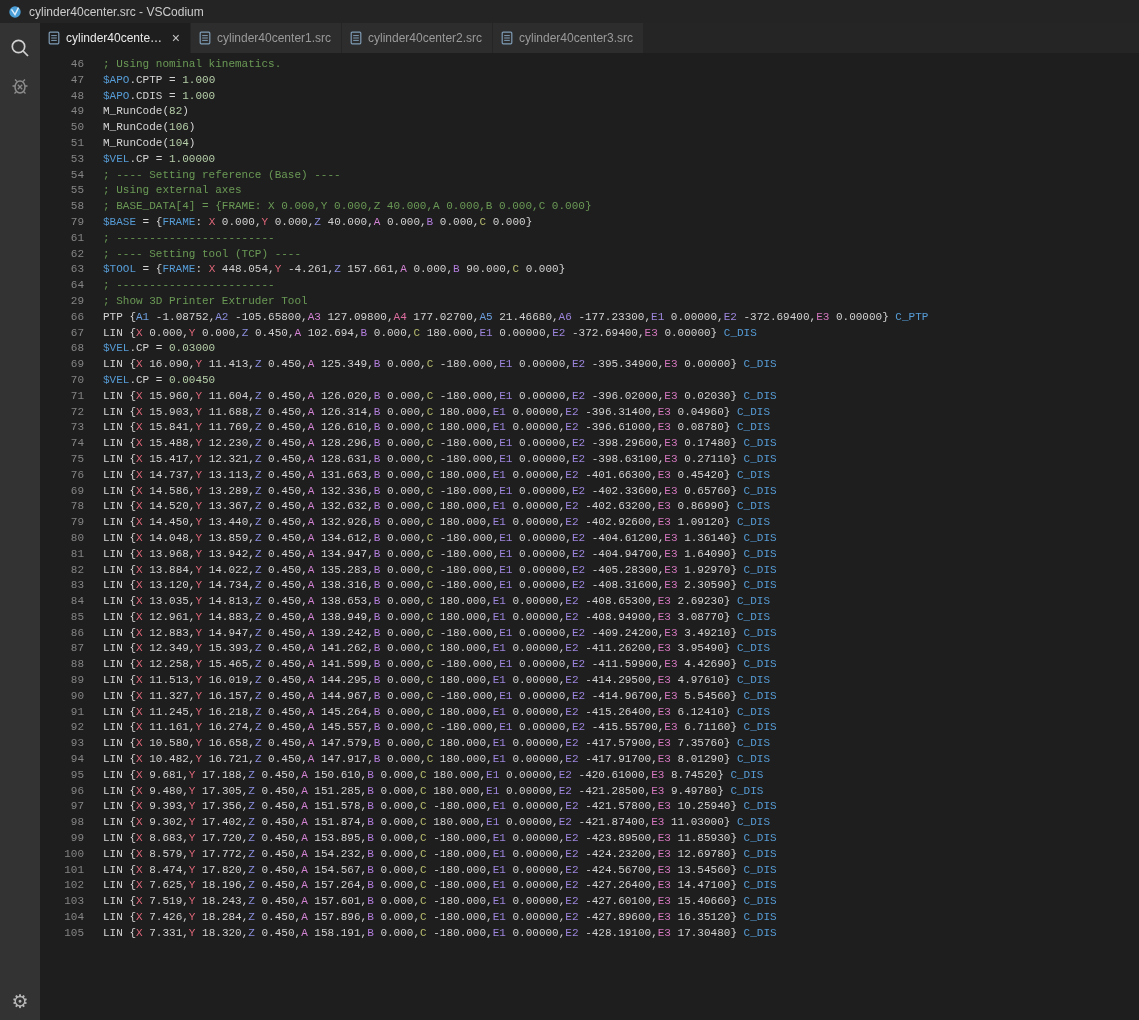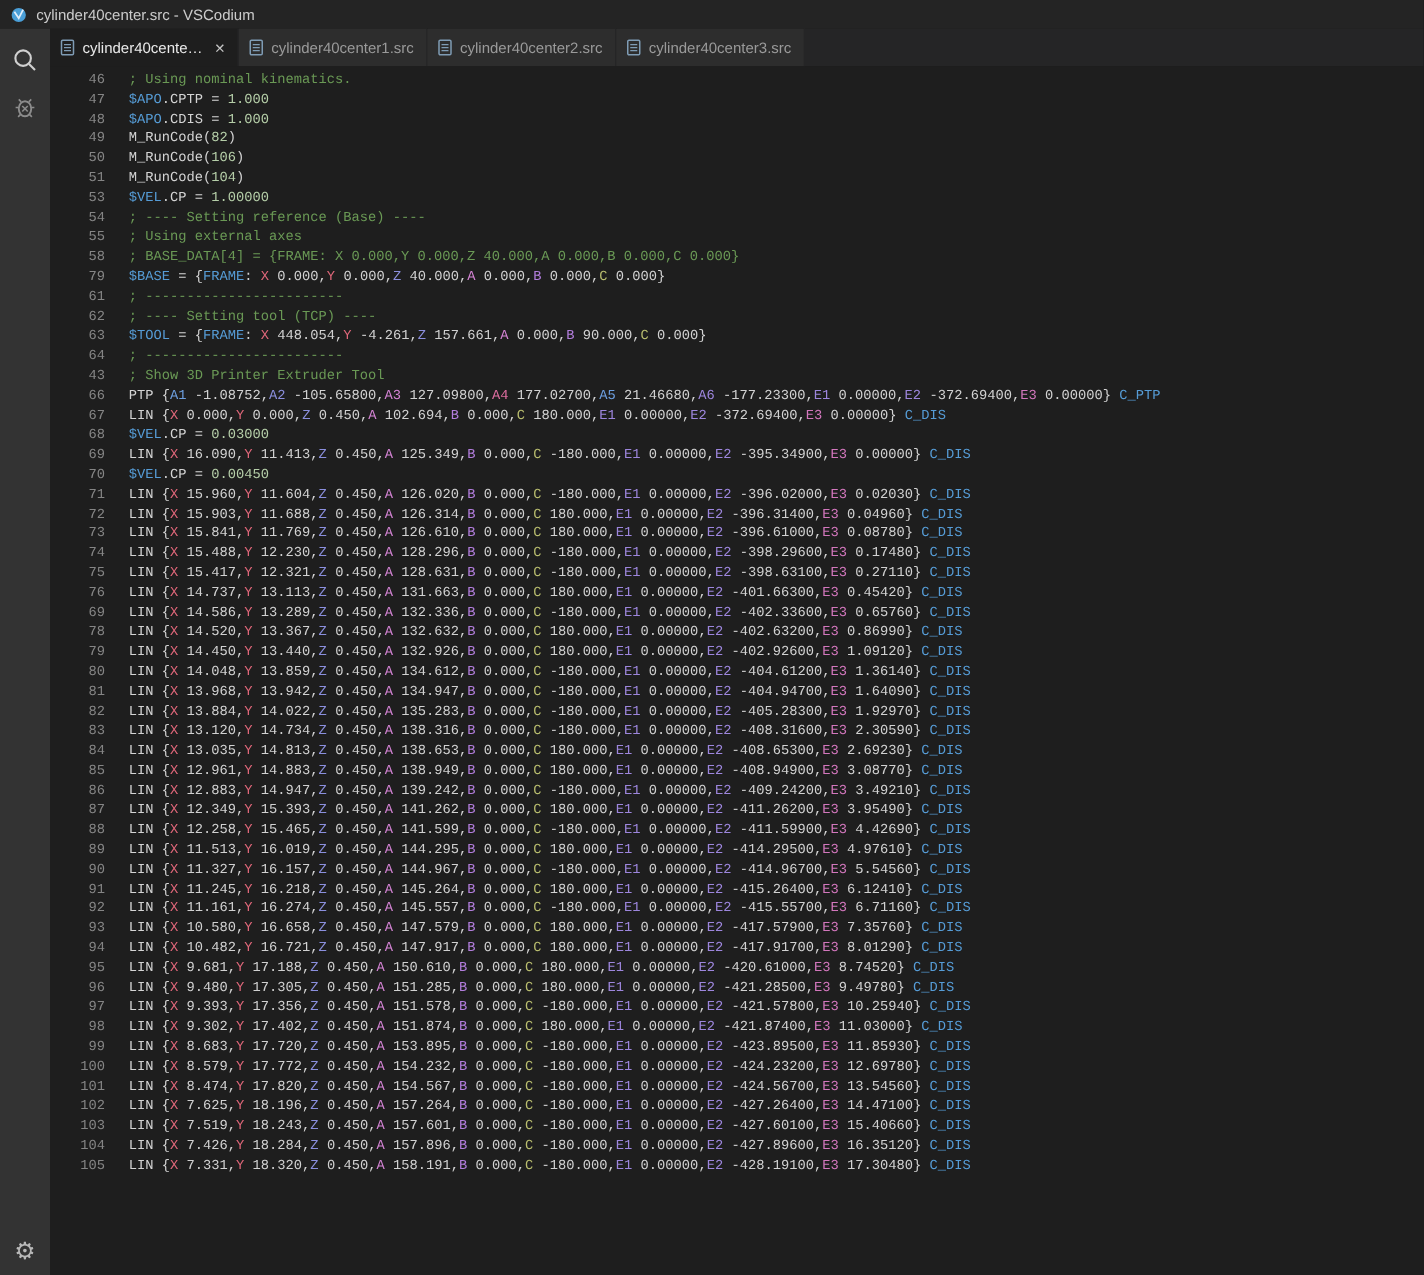--- a/index.html
+++ b/index.html
@@ -165,21 +165,21 @@
           </div>
           <div class="code-line">
             <div class="gutter">63</div>
             <div class="code-text"><span style="color: rgb(86, 156, 214);">$TOOL</span><span style="color: rgb(212, 212, 212);"> = {</span><span style="color: rgb(86, 156, 214);">FRAME</span><span style="color: rgb(212, 212, 212);">: </span><span style="color: rgb(224, 103, 122);">X</span><span style="color: rgb(212, 212, 212);"> </span><span style="color: rgb(209, 209, 209);">448.054</span><span style="color: rgb(212, 212, 212);">,</span><span style="color: rgb(224, 103, 122);">Y</span><span style="color: rgb(212, 212, 212);"> </span><span style="color: rgb(209, 209, 209);">-4.261</span><span style="color: rgb(212, 212, 212);">,</span><span style="color: rgb(139, 143, 221);">Z</span><span style="color: rgb(212, 212, 212);"> </span><span style="color: rgb(209, 209, 209);">157.661</span><span style="color: rgb(212, 212, 212);">,</span><span style="color: rgb(211, 131, 211);">A</span><span style="color: rgb(212, 212, 212);"> </span><span style="color: rgb(209, 209, 209);">0.000</span><span style="color: rgb(212, 212, 212);">,</span><span style="color: rgb(179, 126, 221);">B</span><span style="color: rgb(212, 212, 212);"> </span><span style="color: rgb(209, 209, 209);">90.000</span><span style="color: rgb(212, 212, 212);">,</span><span style="color: rgb(184, 188, 110);">C</span><span style="color: rgb(212, 212, 212);"> </span><span style="color: rgb(209, 209, 209);">0.000</span><span style="color: rgb(212, 212, 212);">}</span></div>
           </div>
           <div class="code-line">
             <div class="gutter">64</div>
             <div class="code-text"><span style="color: rgb(106, 153, 85);">; ------------------------</span></div>
           </div>
           <div class="code-line">
-            <div class="gutter">43</div>
+            <div class="gutter">29</div>
             <div class="code-text"><span style="color: rgb(106, 153, 85);">; Show 3D Printer Extruder Tool</span></div>
           </div>
           <div class="code-line">
             <div class="gutter">66</div>
             <div class="code-text"><span style="color: rgb(212, 212, 212);">PTP</span><span style="color: rgb(212, 212, 212);"> {</span><span style="color: rgb(109, 159, 223);">A1</span><span style="color: rgb(212, 212, 212);"> </span><span style="color: rgb(209, 209, 209);">-1.08752</span><span style="color: rgb(212, 212, 212);">,</span><span style="color: rgb(139, 143, 221);">A2</span><span style="color: rgb(212, 212, 212);"> </span><span style="color: rgb(209, 209, 209);">-105.65800</span><span style="color: rgb(212, 212, 212);">,</span><span style="color: rgb(211, 131, 211);">A3</span><span style="color: rgb(212, 212, 212);"> </span><span style="color: rgb(209, 209, 209);">127.09800</span><span style="color: rgb(212, 212, 212);">,</span><span style="color: rgb(221, 109, 159);">A4</span><span style="color: rgb(212, 212, 212);"> </span><span style="color: rgb(209, 209, 209);">177.02700</span><span style="color: rgb(212, 212, 212);">,</span><span style="color: rgb(109, 159, 223);">A5</span><span style="color: rgb(212, 212, 212);"> </span><span style="color: rgb(209, 209, 209);">21.46680</span><span style="color: rgb(212, 212, 212);">,</span><span style="color: rgb(157, 134, 221);">A6</span><span style="color: rgb(212, 212, 212);"> </span><span style="color: rgb(209, 209, 209);">-177.23300</span><span style="color: rgb(212, 212, 212);">,</span><span style="color: rgb(157, 134, 221);">E1</span><span style="color: rgb(212, 212, 212);"> </span><span style="color: rgb(209, 209, 209);">0.00000</span><span style="color: rgb(212, 212, 212);">,</span><span style="color: rgb(157, 134, 221);">E2</span><span style="color: rgb(212, 212, 212);"> </span><span style="color: rgb(209, 209, 209);">-372.69400</span><span style="color: rgb(212, 212, 212);">,</span><span style="color: rgb(211, 119, 189);">E3</span><span style="color: rgb(212, 212, 212);"> </span><span style="color: rgb(209, 209, 209);">0.00000</span><span style="color: rgb(212, 212, 212);">} </span><span style="color: rgb(86, 156, 214);">C_PTP</span></div>
           </div>
           <div class="code-line">
             <div class="gutter">67</div>
             <div class="code-text"><span style="color: rgb(212, 212, 212);">LIN</span><span style="color: rgb(212, 212, 212);"> {</span><span style="color: rgb(224, 103, 122);">X</span><span style="color: rgb(212, 212, 212);"> </span><span style="color: rgb(209, 209, 209);">0.000</span><span style="color: rgb(212, 212, 212);">,</span><span style="color: rgb(224, 103, 122);">Y</span><span style="color: rgb(212, 212, 212);"> </span><span style="color: rgb(209, 209, 209);">0.000</span><span style="color: rgb(212, 212, 212);">,</span><span style="color: rgb(139, 143, 221);">Z</span><span style="color: rgb(212, 212, 212);"> </span><span style="color: rgb(209, 209, 209);">0.450</span><span style="color: rgb(212, 212, 212);">,</span><span style="color: rgb(211, 131, 211);">A</span><span style="color: rgb(212, 212, 212);"> </span><span style="color: rgb(209, 209, 209);">102.694</span><span style="color: rgb(212, 212, 212);">,</span><span style="color: rgb(179, 126, 221);">B</span><span style="color: rgb(212, 212, 212);"> </span><span style="color: rgb(209, 209, 209);">0.000</span><span style="color: rgb(212, 212, 212);">,</span><span style="color: rgb(184, 188, 110);">C</span><span style="color: rgb(212, 212, 212);"> </span><span style="color: rgb(209, 209, 209);">180.000</span><span style="color: rgb(212, 212, 212);">,</span><span style="color: rgb(157, 134, 221);">E1</span><span style="color: rgb(212, 212, 212);"> </span><span style="color: rgb(209, 209, 209);">0.00000</span><span style="color: rgb(212, 212, 212);">,</span><span style="color: rgb(157, 134, 221);">E2</span><span style="color: rgb(212, 212, 212);"> </span><span style="color: rgb(209, 209, 209);">-372.69400</span><span style="color: rgb(212, 212, 212);">,</span><span style="color: rgb(211, 119, 189);">E3</span><span style="color: rgb(212, 212, 212);"> </span><span style="color: rgb(209, 209, 209);">0.00000</span><span style="color: rgb(212, 212, 212);">} </span><span style="color: rgb(86, 156, 214);">C_DIS</span></div>
           </div>

